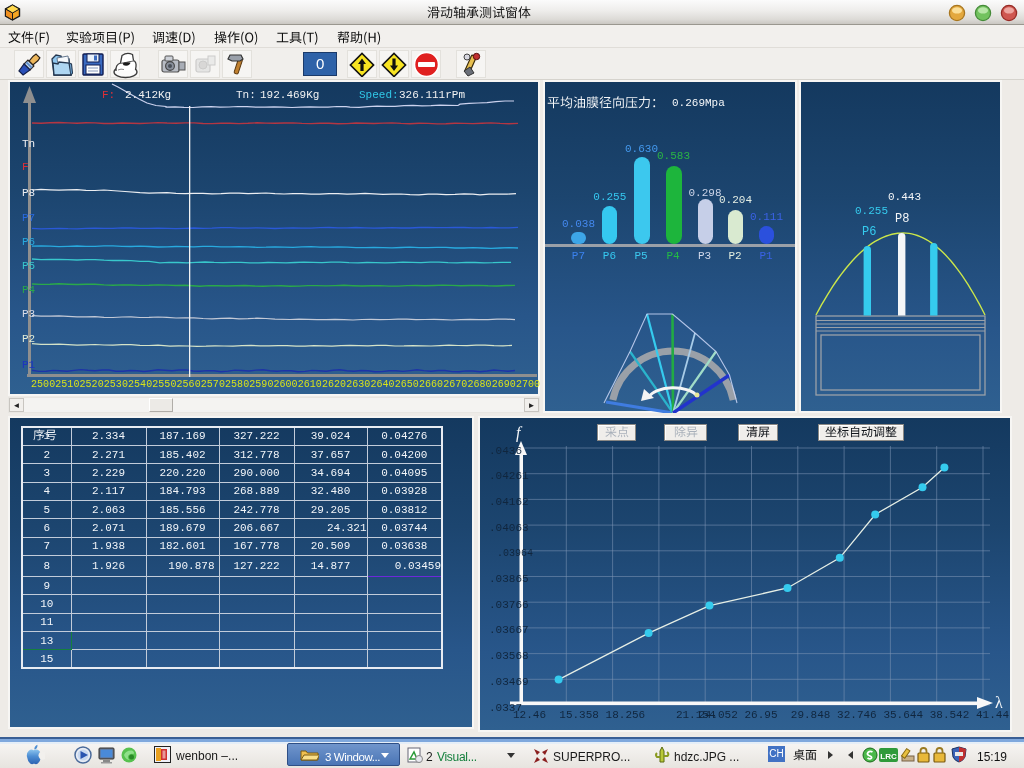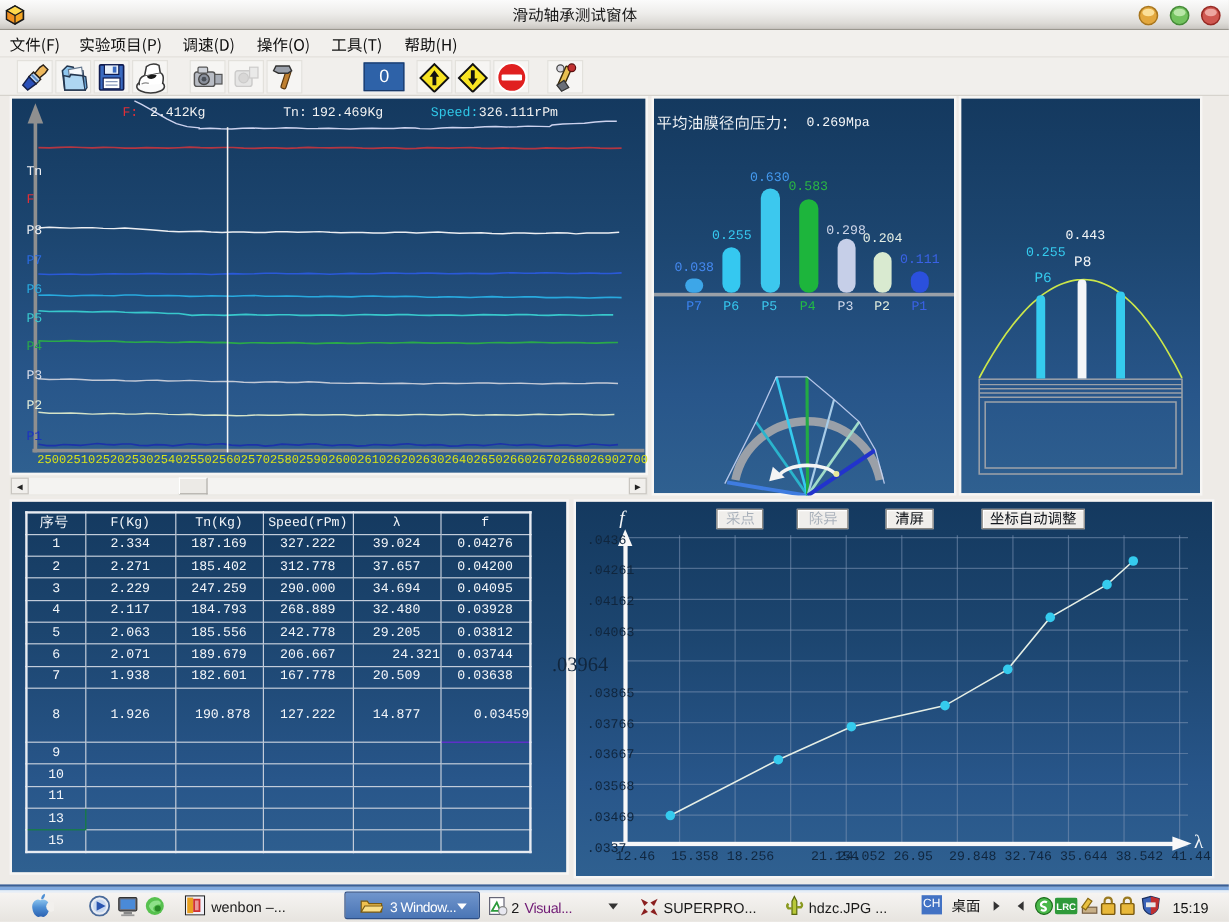--- a/index.html
+++ b/index.html
@@ -227,48 +227,40 @@
 <table style="position:absolute;left:21px;top:426px;width:420px;border-collapse:collapse;table-layout:fixed;border:2px solid #e8ecf2;font-family:'Liberation Mono',monospace;font-size:11px;color:#f2f5f9">
     <colgroup>
       <col style="width:49px">
       <col style="width:75px">
       <col style="width:73px">
       <col style="width:75px">
       <col style="width:73px">
       <col style="width:75px">
     </colgroup>
     <tbody>
-      <tr style="height:18px">
-        <td style="border:1px solid #c2ccda;text-align:center;padding:0" id="hc0"></td>
-        <td style="border:1px solid #c2ccda;text-align:center;padding:0" id="hc1">F(Kg)</td>
-        <td style="border:1px solid #c2ccda;text-align:center;padding:0" id="hc2">Tn(Kg)</td>
-        <td style="border:1px solid #c2ccda;text-align:center;padding:0" id="hc3">Speed(rPm)</td>
-        <td style="border:1px solid #c2ccda;text-align:center;padding:0" id="hc4">λ</td>
-        <td style="border:1px solid #c2ccda;text-align:center;padding:0" id="hc5">f</td>
-      </tr>
       <tr style="height:18.35px">
         <td style="border:1px solid #c2ccda;text-align:center;padding:0">1</td>
         <td style="border:1px solid #c2ccda;text-align:center;padding:0">2.334</td>
         <td style="border:1px solid #c2ccda;text-align:center;padding:0">187.169</td>
         <td style="border:1px solid #c2ccda;text-align:center;padding:0">327.222</td>
         <td style="border:1px solid #c2ccda;text-align:center;padding:0">39.024</td>
         <td style="border:1px solid #c2ccda;text-align:center;padding:0">0.04276</td>
       </tr>
       <tr style="height:18.35px">
         <td style="border:1px solid #c2ccda;text-align:center;padding:0">2</td>
         <td style="border:1px solid #c2ccda;text-align:center;padding:0">2.271</td>
         <td style="border:1px solid #c2ccda;text-align:center;padding:0">185.402</td>
         <td style="border:1px solid #c2ccda;text-align:center;padding:0">312.778</td>
         <td style="border:1px solid #c2ccda;text-align:center;padding:0">37.657</td>
         <td style="border:1px solid #c2ccda;text-align:center;padding:0">0.04200</td>
       </tr>
       <tr style="height:18.35px">
         <td style="border:1px solid #c2ccda;text-align:center;padding:0">3</td>
         <td style="border:1px solid #c2ccda;text-align:center;padding:0">2.229</td>
-        <td style="border:1px solid #c2ccda;text-align:center;padding:0">247.259</td>
+        <td style="border:1px solid #c2ccda;text-align:center;padding:0">220.220</td>
         <td style="border:1px solid #c2ccda;text-align:center;padding:0">290.000</td>
         <td style="border:1px solid #c2ccda;text-align:center;padding:0">34.694</td>
         <td style="border:1px solid #c2ccda;text-align:center;padding:0">0.04095</td>
       </tr>
       <tr style="height:18.35px">
         <td style="border:1px solid #c2ccda;text-align:center;padding:0">4</td>
         <td style="border:1px solid #c2ccda;text-align:center;padding:0">2.117</td>
         <td style="border:1px solid #c2ccda;text-align:center;padding:0">184.793</td>
         <td style="border:1px solid #c2ccda;text-align:center;padding:0">268.889</td>
         <td style="border:1px solid #c2ccda;text-align:center;padding:0">32.480</td>
@@ -294,21 +286,21 @@
         <td style="border:1px solid #c2ccda;text-align:center;padding:0">7</td>
         <td style="border:1px solid #c2ccda;text-align:center;padding:0">1.938</td>
         <td style="border:1px solid #c2ccda;text-align:center;padding:0">182.601</td>
         <td style="border:1px solid #c2ccda;text-align:center;padding:0">167.778</td>
         <td style="border:1px solid #c2ccda;text-align:center;padding:0">20.509</td>
         <td style="border:1px solid #c2ccda;text-align:center;padding:0">0.03638</td>
       </tr>
       <tr style="height:18.35px">
         <td style="border:1px solid #c2ccda;text-align:center;padding:0">8</td>
         <td style="border:1px solid #c2ccda;text-align:center;padding:0">1.926</td>
-        <td style="border:1px solid #c2ccda;text-align:right;padding:16px">190.878</td>
+        <td style="border:1px solid #c2ccda;text-align:right;padding:4px">190.878</td>
         <td style="border:1px solid #c2ccda;text-align:center;padding:0">127.222</td>
         <td style="border:1px solid #c2ccda;text-align:center;padding:0">14.877</td>
         <td style="border:1px solid #6d28d9;text-align:right;padding:0">0.03459</td>
       </tr>
       <tr style="height:18.35px">
         <td style="border:1px solid #c2ccda;text-align:center;padding:0">9</td>
         <td style="border:1px solid #c2ccda;text-align:center;padding:0"></td>
         <td style="border:1px solid #c2ccda;text-align:center;padding:0"></td>
         <td style="border:1px solid #c2ccda;text-align:center;padding:0"></td>
         <td style="border:1px solid #c2ccda;text-align:center;padding:0"></td>
@@ -403,21 +395,21 @@
     <circle cx="787.5" cy="588.0" r="4" fill="#35cbee"></circle>
     <circle cx="839.8" cy="557.8" r="4" fill="#35cbee"></circle>
     <circle cx="875.2" cy="514.5" r="4" fill="#35cbee"></circle>
     <circle cx="922.5" cy="487.2" r="4" fill="#35cbee"></circle>
     <circle cx="944.4" cy="467.5" r="4" fill="#35cbee"></circle>
   </svg>
 <div class="abs" style="left:489px;top:444.5px;font-size:11px;color:#10263e;font-family:'Liberation Mono',monospace;line-height:13px;white-space:pre;">.0436</div>
 <div class="abs" style="left:489px;top:470.2px;font-size:11px;color:#10263e;font-family:'Liberation Mono',monospace;line-height:13px;white-space:pre;">.04261</div>
 <div class="abs" style="left:489px;top:495.9px;font-size:11px;color:#10263e;font-family:'Liberation Mono',monospace;line-height:13px;white-space:pre;">.04162</div>
 <div class="abs" style="left:489px;top:521.6px;font-size:11px;color:#10263e;font-family:'Liberation Mono',monospace;line-height:13px;white-space:pre;">.04063</div>
-<div class="abs" style="left:460px;top:547.3px;font-size:17px;color:#10263e;font-family:Liberation Serif, serif;line-height:13px;white-space:pre;">.03964</div>
+<div class="abs" style="left:497px;top:547.3px;font-size:10px;color:#10263e;font-family:Liberation Mono, monospace;line-height:13px;white-space:pre;">.03964</div>
 <div class="abs" style="left:489px;top:573.0px;font-size:11px;color:#10263e;font-family:'Liberation Mono',monospace;line-height:13px;white-space:pre;">.03865</div>
 <div class="abs" style="left:489px;top:598.7px;font-size:11px;color:#10263e;font-family:'Liberation Mono',monospace;line-height:13px;white-space:pre;">.03766</div>
 <div class="abs" style="left:489px;top:624.4px;font-size:11px;color:#10263e;font-family:'Liberation Mono',monospace;line-height:13px;white-space:pre;">.03667</div>
 <div class="abs" style="left:489px;top:650.1px;font-size:11px;color:#10263e;font-family:'Liberation Mono',monospace;line-height:13px;white-space:pre;">.03568</div>
 <div class="abs" style="left:489px;top:675.8px;font-size:11px;color:#10263e;font-family:'Liberation Mono',monospace;line-height:13px;white-space:pre;">.03469</div>
 <div class="abs" style="left:489px;top:701.5px;font-size:11px;color:#10263e;font-family:'Liberation Mono',monospace;line-height:13px;white-space:pre;">.0337</div>
 <div class="abs" style="left:513.0px;top:709px;font-size:11px;color:#10263e;font-family:'Liberation Mono',monospace;line-height:13px;white-space:pre;">12.46</div>
 <div class="abs" style="left:559.3px;top:709px;font-size:11px;color:#10263e;font-family:'Liberation Mono',monospace;line-height:13px;white-space:pre;">15.358</div>
 <div class="abs" style="left:605.6px;top:709px;font-size:11px;color:#10263e;font-family:'Liberation Mono',monospace;line-height:13px;white-space:pre;">18.256</div>
 <div class="abs" style="left:651.9px;top:709px;font-size:11px;color:#10263e;font-family:'Liberation Mono',monospace;line-height:13px;white-space:pre;margin-left:24px;">21.154</div>
@@ -474,21 +466,21 @@
 <path d="M1 12 L4 7 L19.5 7 L17 12 Z" fill="#fadf8a" stroke="#7a5a10" stroke-width="1"></path>
 </svg>
 <div class="abs" style="left:325px;top:751px;font-size:11.5px;color:#ffffff;font-family:'Liberation Sans',sans-serif;line-height:13.5px;white-space:pre;letter-spacing:-0.4px;">3 Window...</div>
 <div class="abs" style="left:381px;top:753px;width:0;height:0;border-left:4px solid transparent;border-right:4px solid transparent;border-top:5px solid #fff"></div>
 <svg class="abs" style="left:407px;top:747px" width="16" height="17">
 <rect x="1" y="1" width="12" height="14" fill="#fff" stroke="#667" stroke-width="1"></rect>
 <path d="M3 12 L7 5 L10 12 Z" fill="none" stroke="#2a9a3a" stroke-width="1.5"></path>
 <circle cx="12" cy="12" r="3.5" fill="#e8e8f0" stroke="#888" stroke-width="1"></circle>
 </svg>
 <div class="abs" style="left:426px;top:750px;font-size:12px;color:#1a1a1a;font-family:'Liberation Sans',sans-serif;line-height:14px;white-space:pre;">2</div>
-<div class="abs" style="left:437px;top:750px;font-size:12px;color:#701a75;font-family:'Liberation Sans',sans-serif;line-height:14px;white-space:pre;letter-spacing:-0.3px;">Visual...</div>
+<div class="abs" style="left:437px;top:750px;font-size:12px;color:#15803d;font-family:'Liberation Sans',sans-serif;line-height:14px;white-space:pre;letter-spacing:-0.3px;">Visual...</div>
 <div class="abs" style="left:507px;top:753px;width:0;height:0;border-left:4px solid transparent;border-right:4px solid transparent;border-top:5px solid #333"></div>
 <svg class="abs" style="left:532px;top:747px" width="18" height="18">
 <g fill="#8a1f1f">
       <polygon points="2,2 8,5 5,8"></polygon>
       <polygon points="16,2 13,8 10,5"></polygon>
 <polygon points="2,16 5,10 8,13"></polygon>
       <polygon points="16,16 10,13 13,10"></polygon>
     </g>
 </svg>
 <div class="abs" style="left:553px;top:750px;font-size:12px;color:#1a1a1a;font-family:'Liberation Sans',sans-serif;line-height:14px;white-space:pre;">SUPERPRO...</div>

